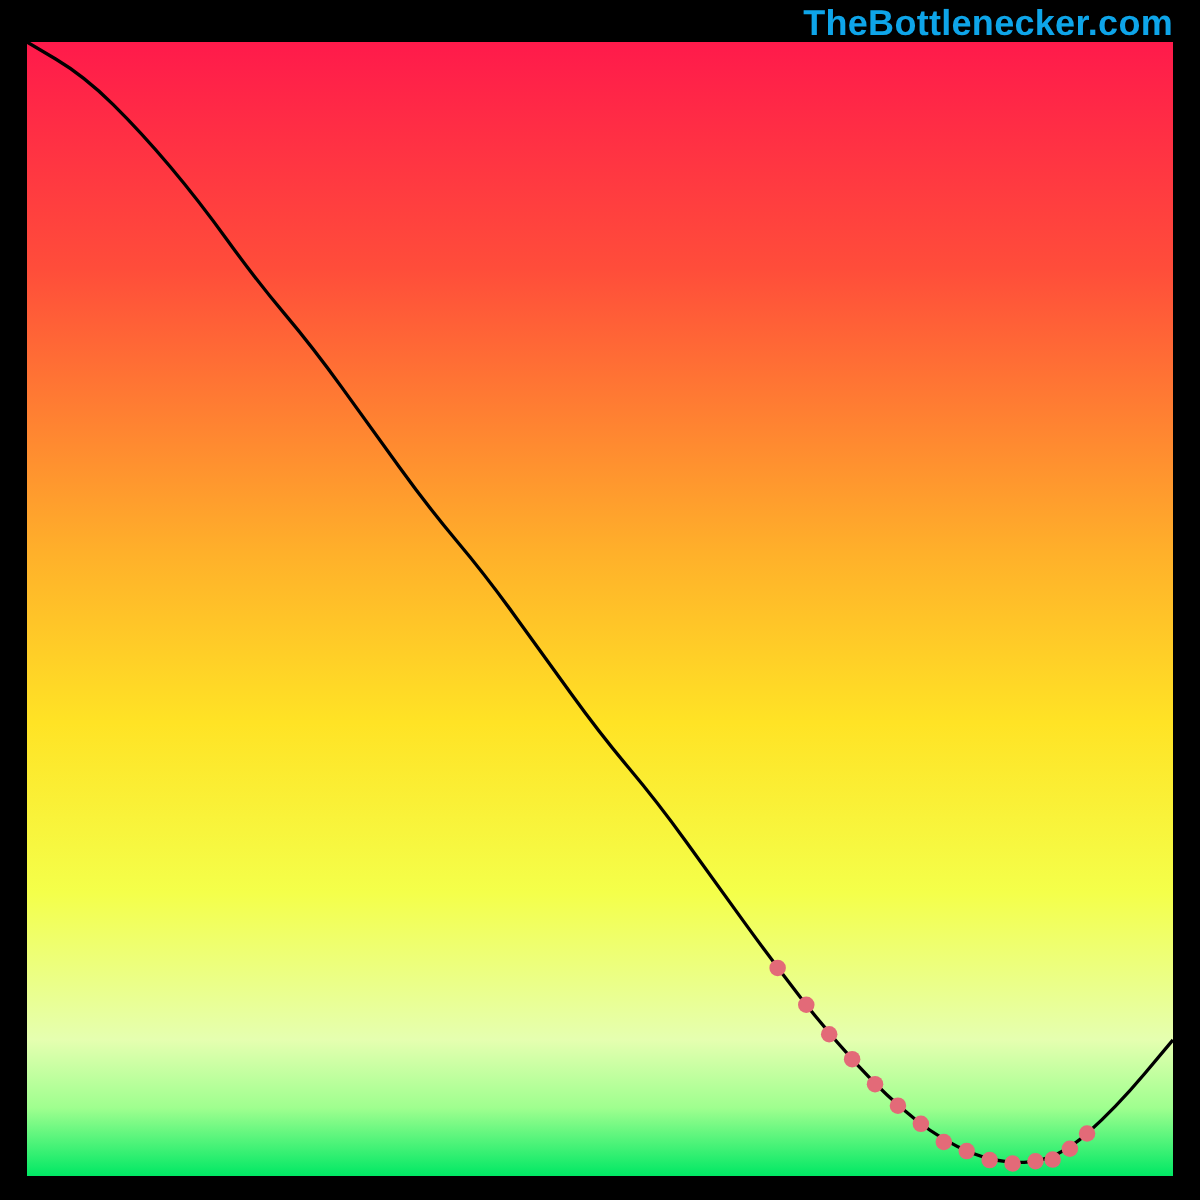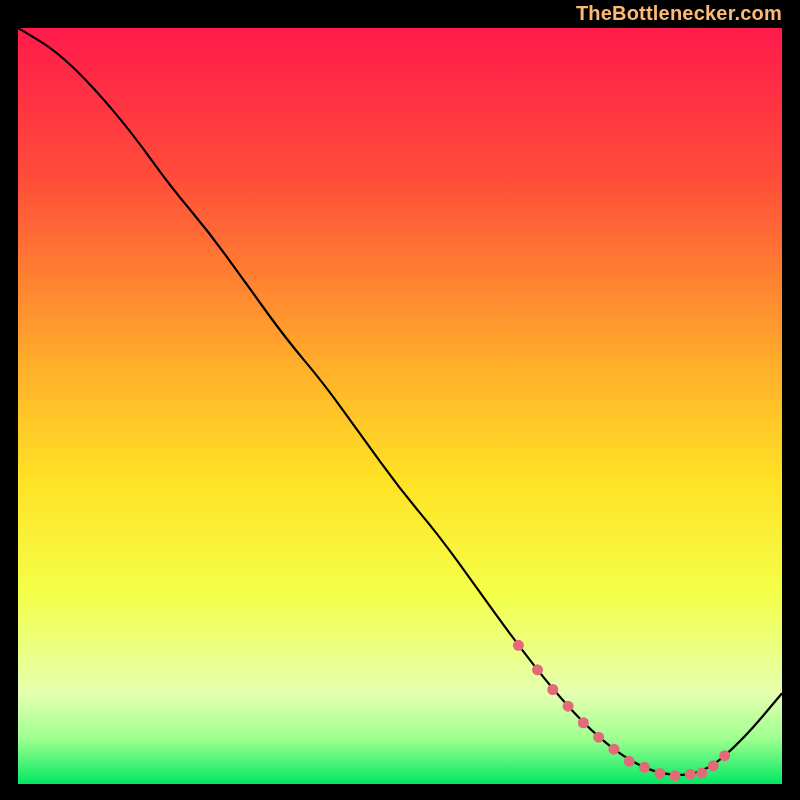--- a/index.html
+++ b/index.html
@@ -7,23 +7,23 @@
     width: 800px;
     height: 800px;
     background: #000;
     position: relative;
     font-family: Arial, Helvetica, sans-serif;
   }
   .attribution {
     position: absolute;
     top: 2px;
     right: 18px;
-    font-size: 20px;
+    font-size: 24px;
     font-weight: 600;
-    color: #fdba74;
+    color: #0ea5e9;
     letter-spacing: 0.2px;
   }
   .plot {
     position: absolute;
     left: 18px;
     top: 28px;
     width: 764px;
     height: 756px;
   }
   svg { display: block; }

